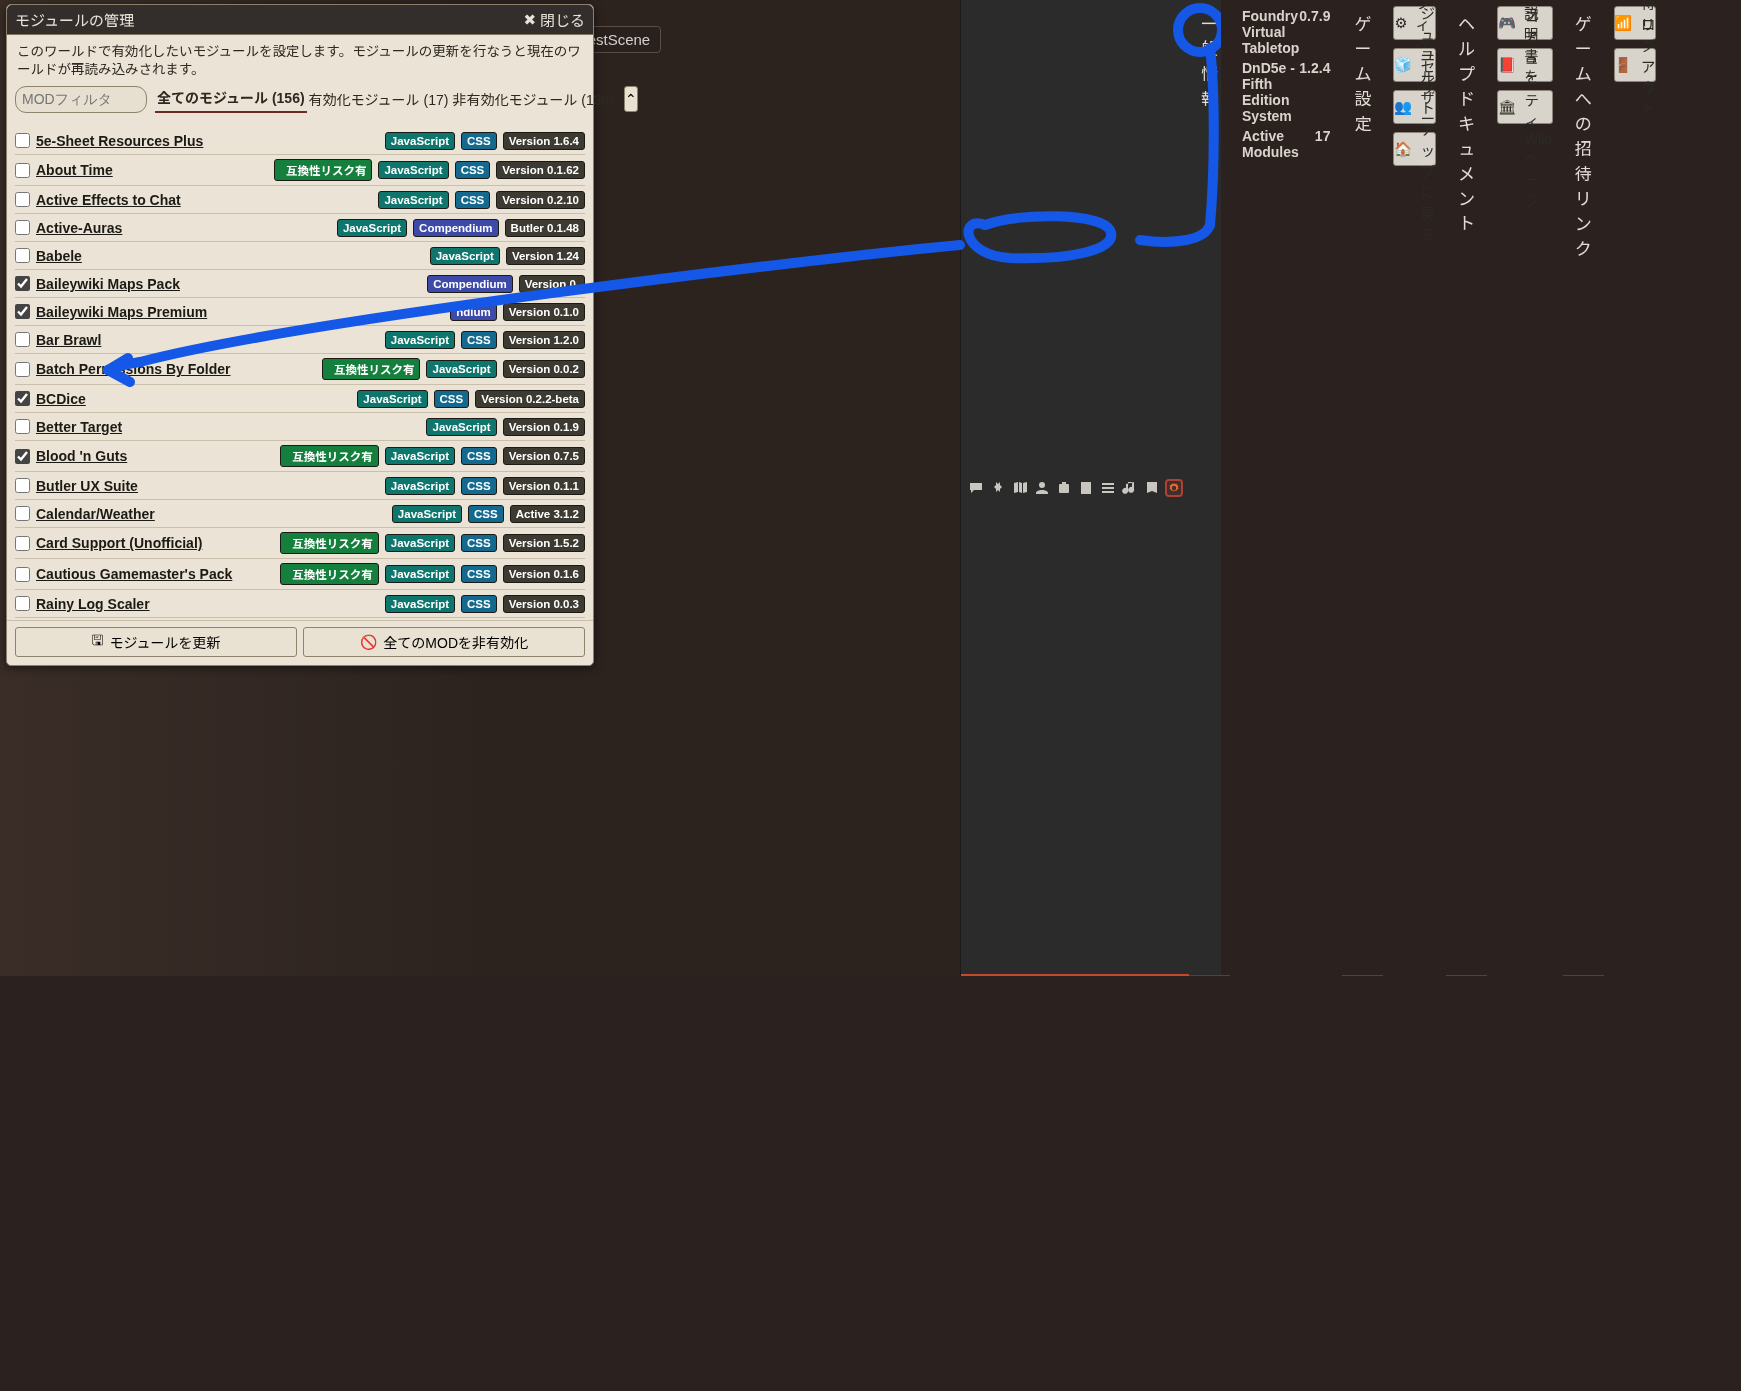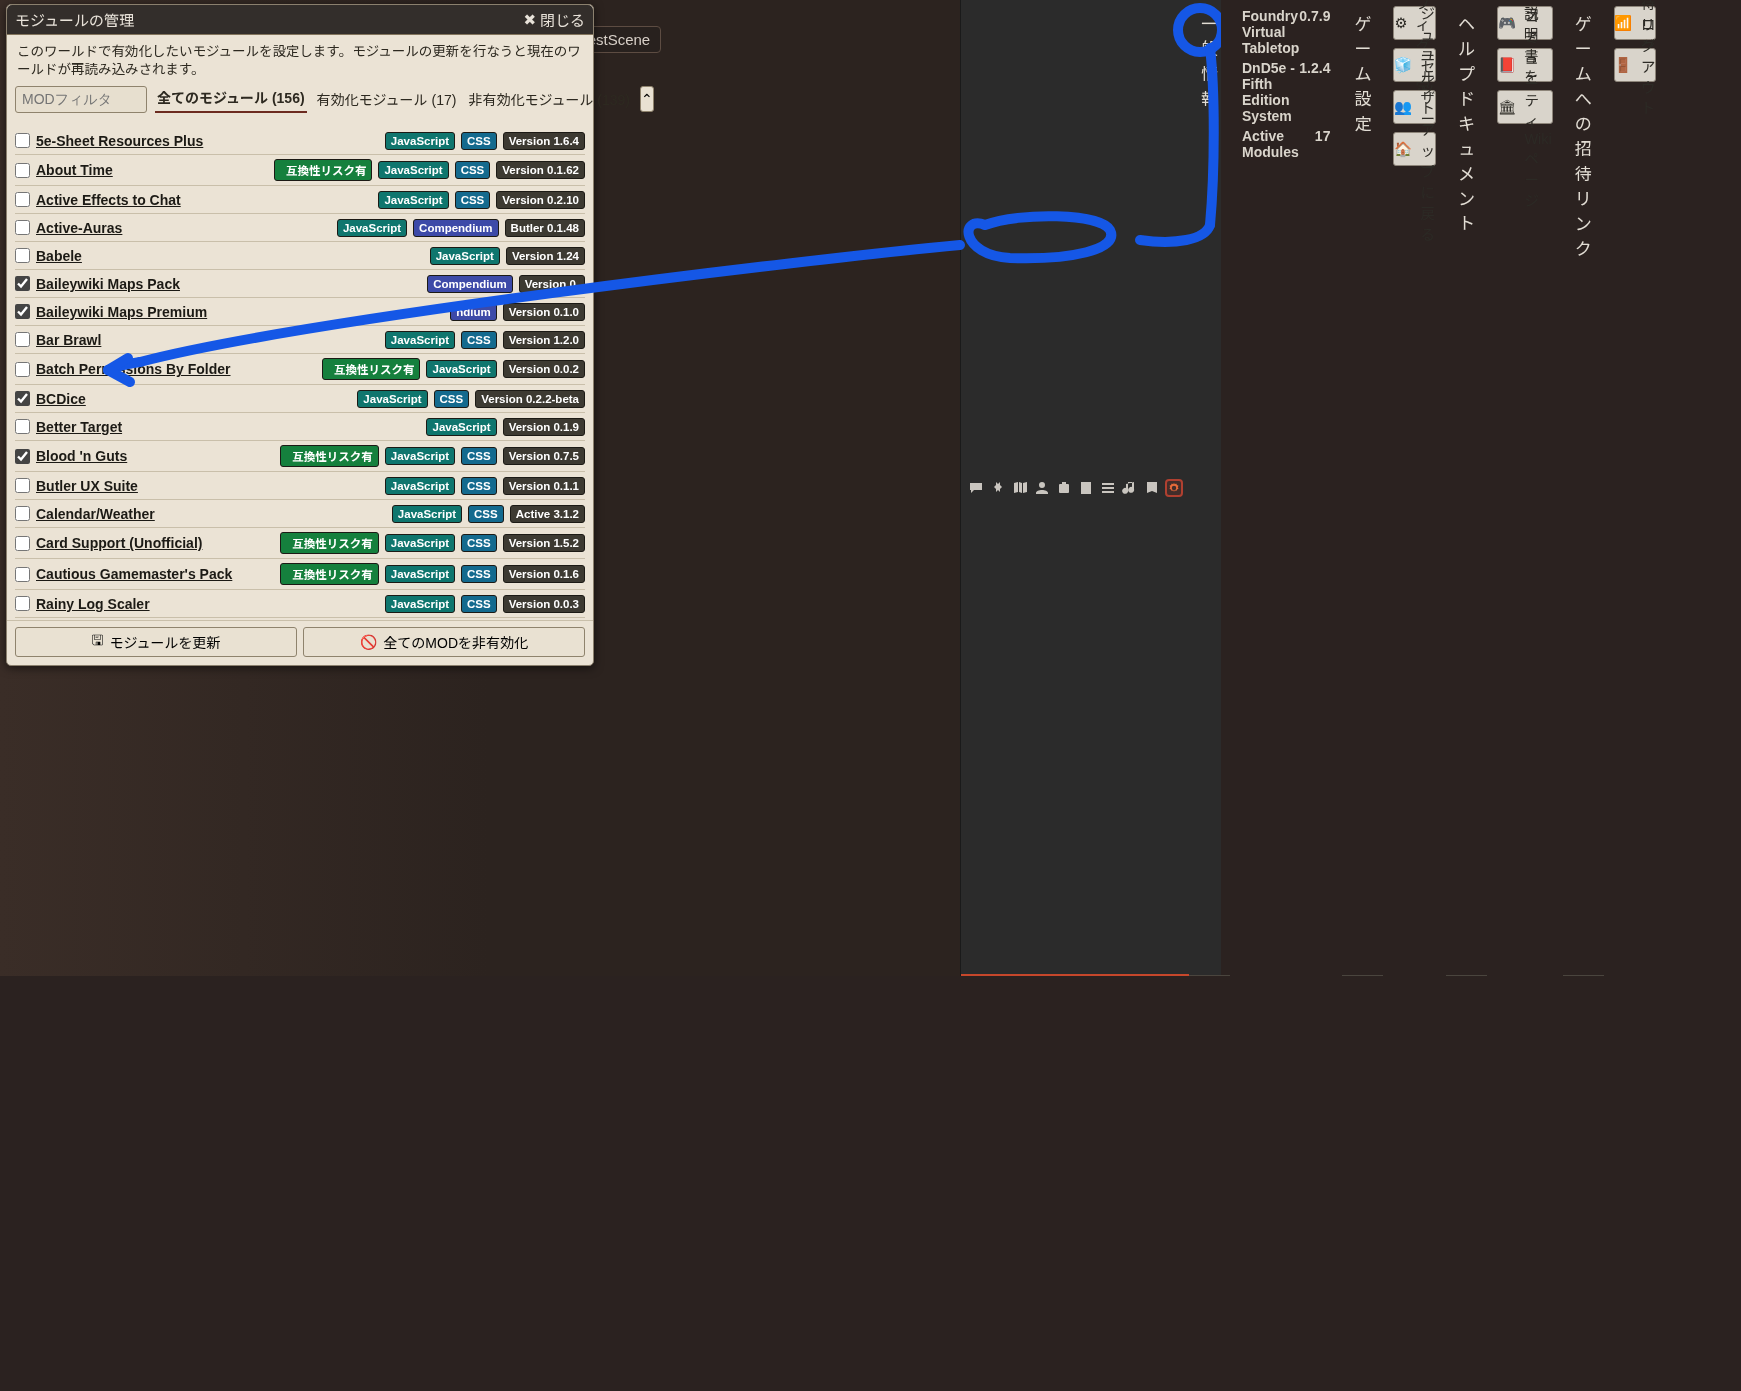--- a/index.html
+++ b/index.html
@@ -70,29 +70,28 @@
     display: flex;
     align-items: center;
     padding: 0 8px 6px;
     gap: 8px;
   }
   .filter-input {
     width: 132px;
     height: 27px;
     background: #e7dfcf;
     border: 1px solid #8f836d;
-    border-radius: 3px;
+    border-radius: 11px;
     padding: 0 6px;
     font-size: 14px;
     color: #444;
   }
   .tabs {
     display: flex;
     flex: 1;
-    gap: 8px;
     font-size: 14px;
     align-items: flex-end;
   }
   .tab {
     padding: 2px 2px 4px;
     color: #2d2920;
     cursor: pointer;
     white-space: nowrap;
   }
   .tab.active { border-bottom: 2px solid #6c2b20; font-weight: bold; }

